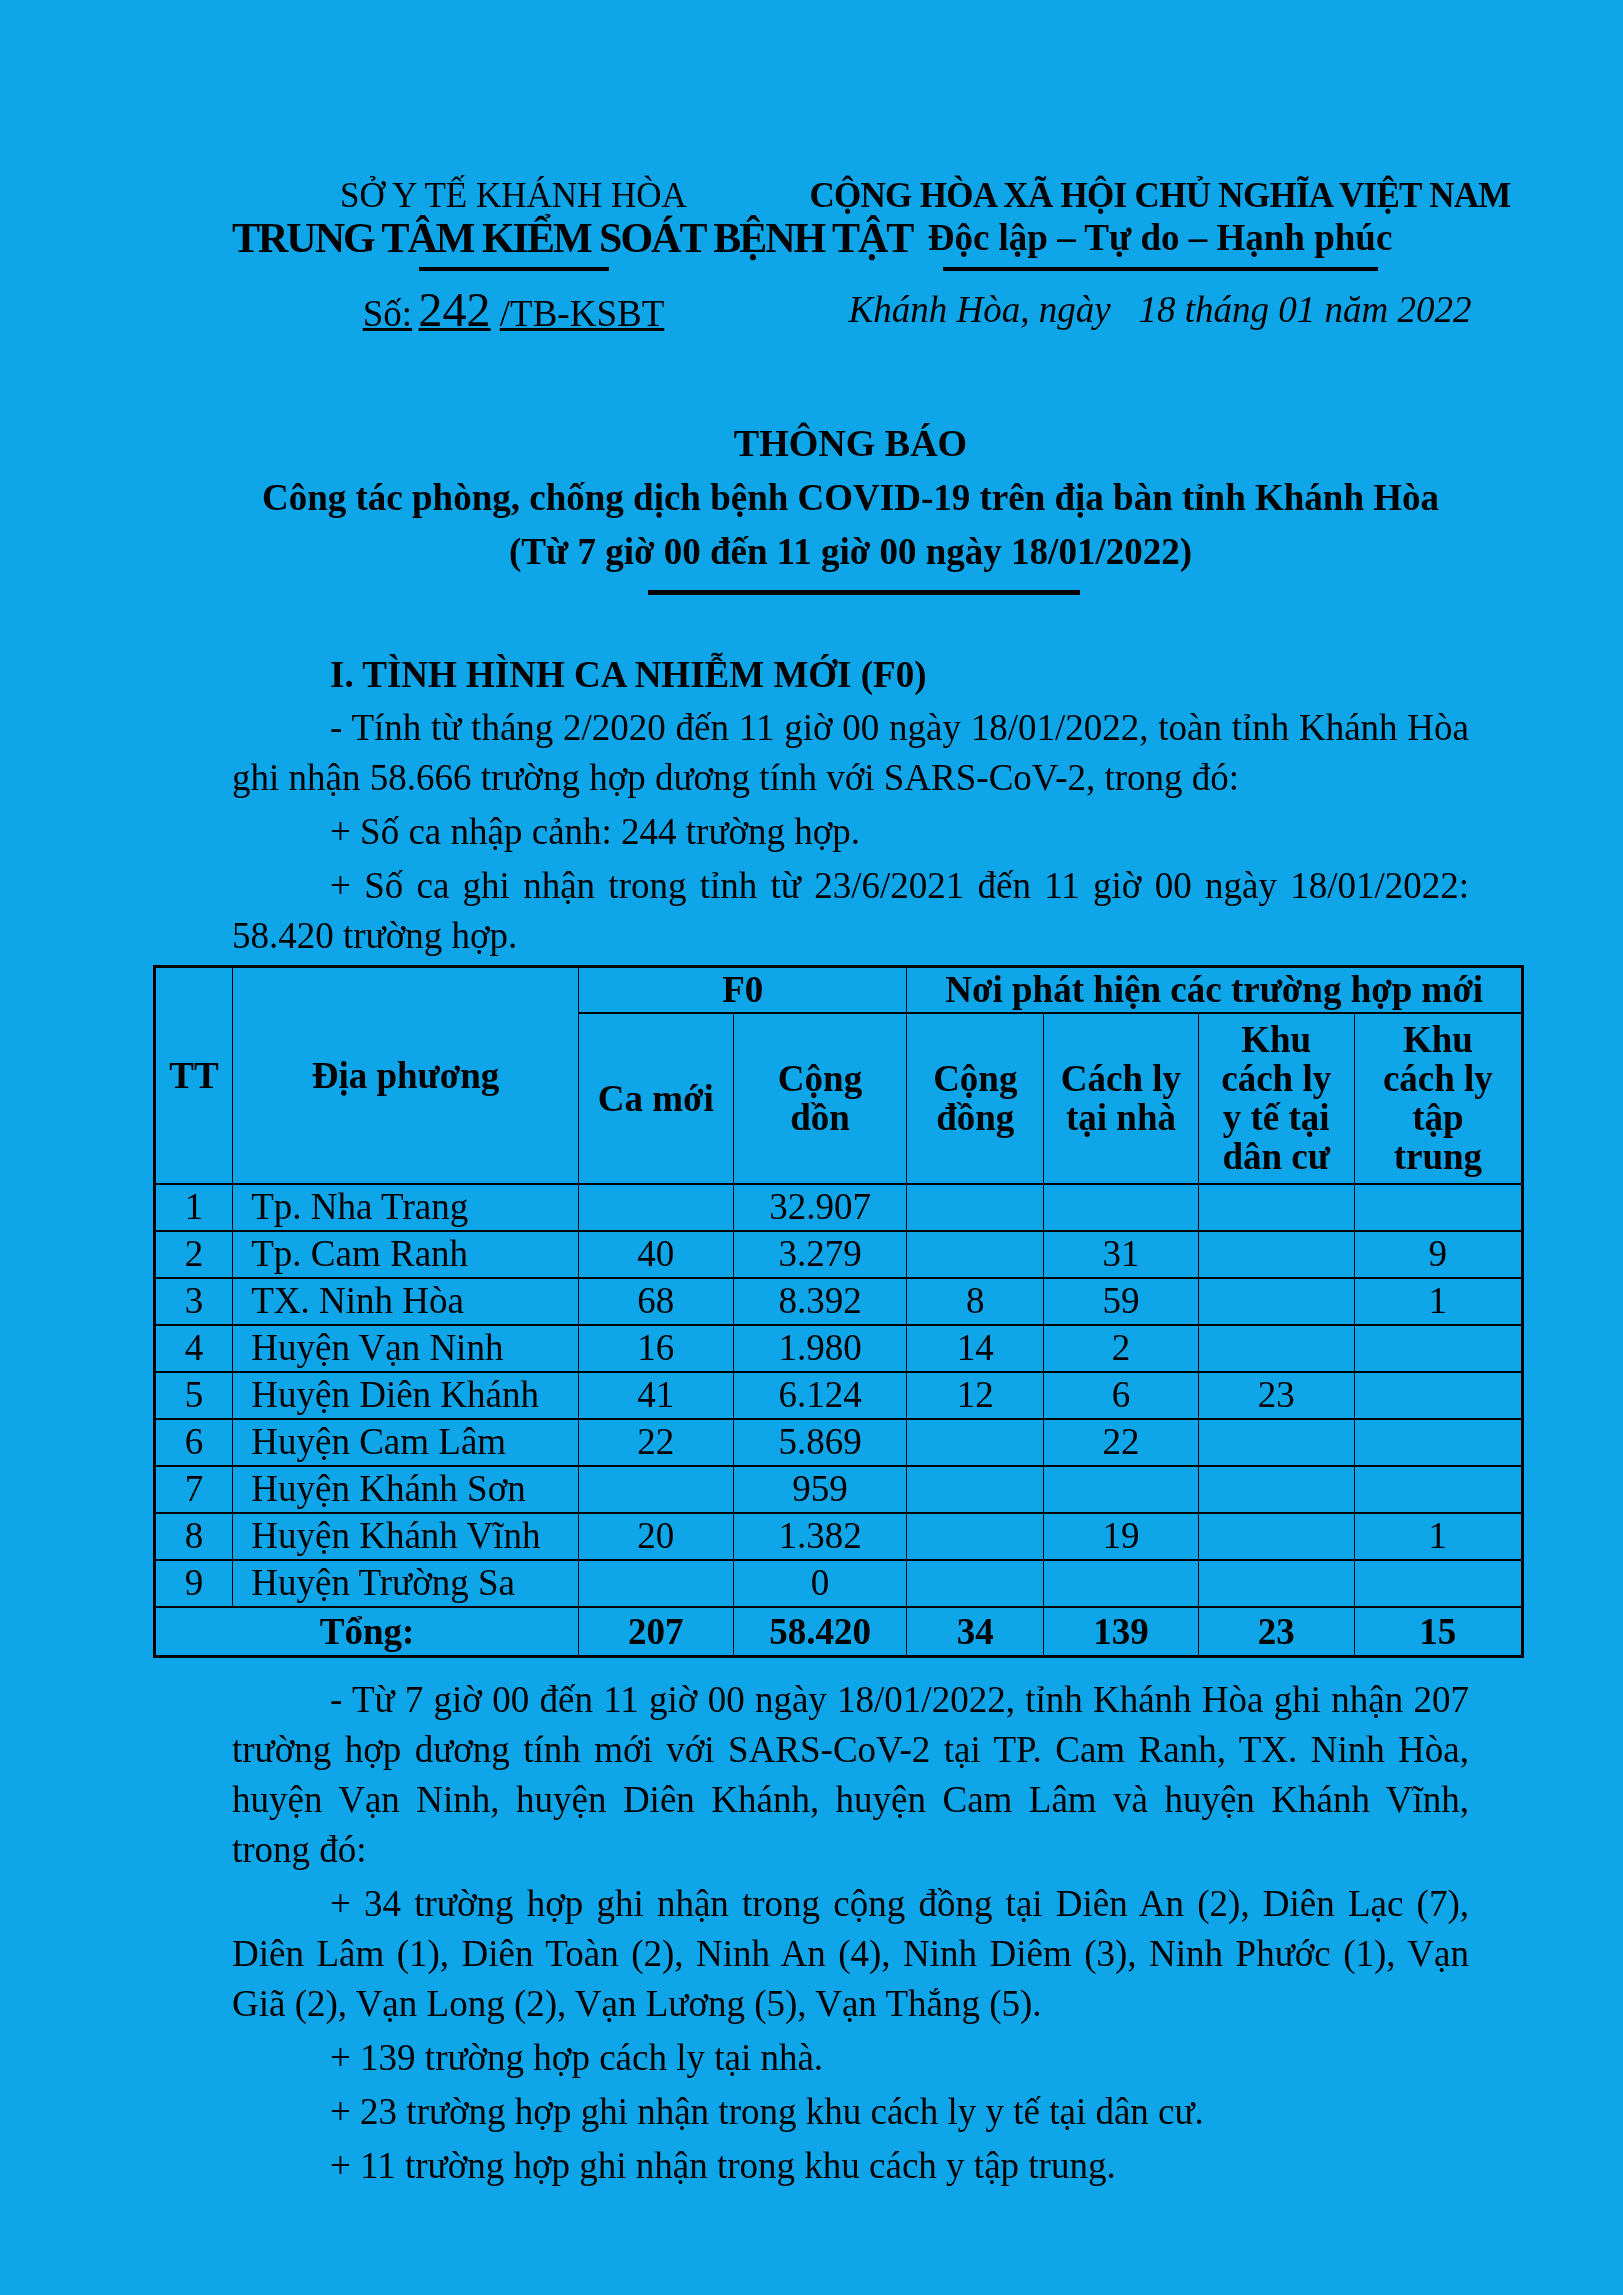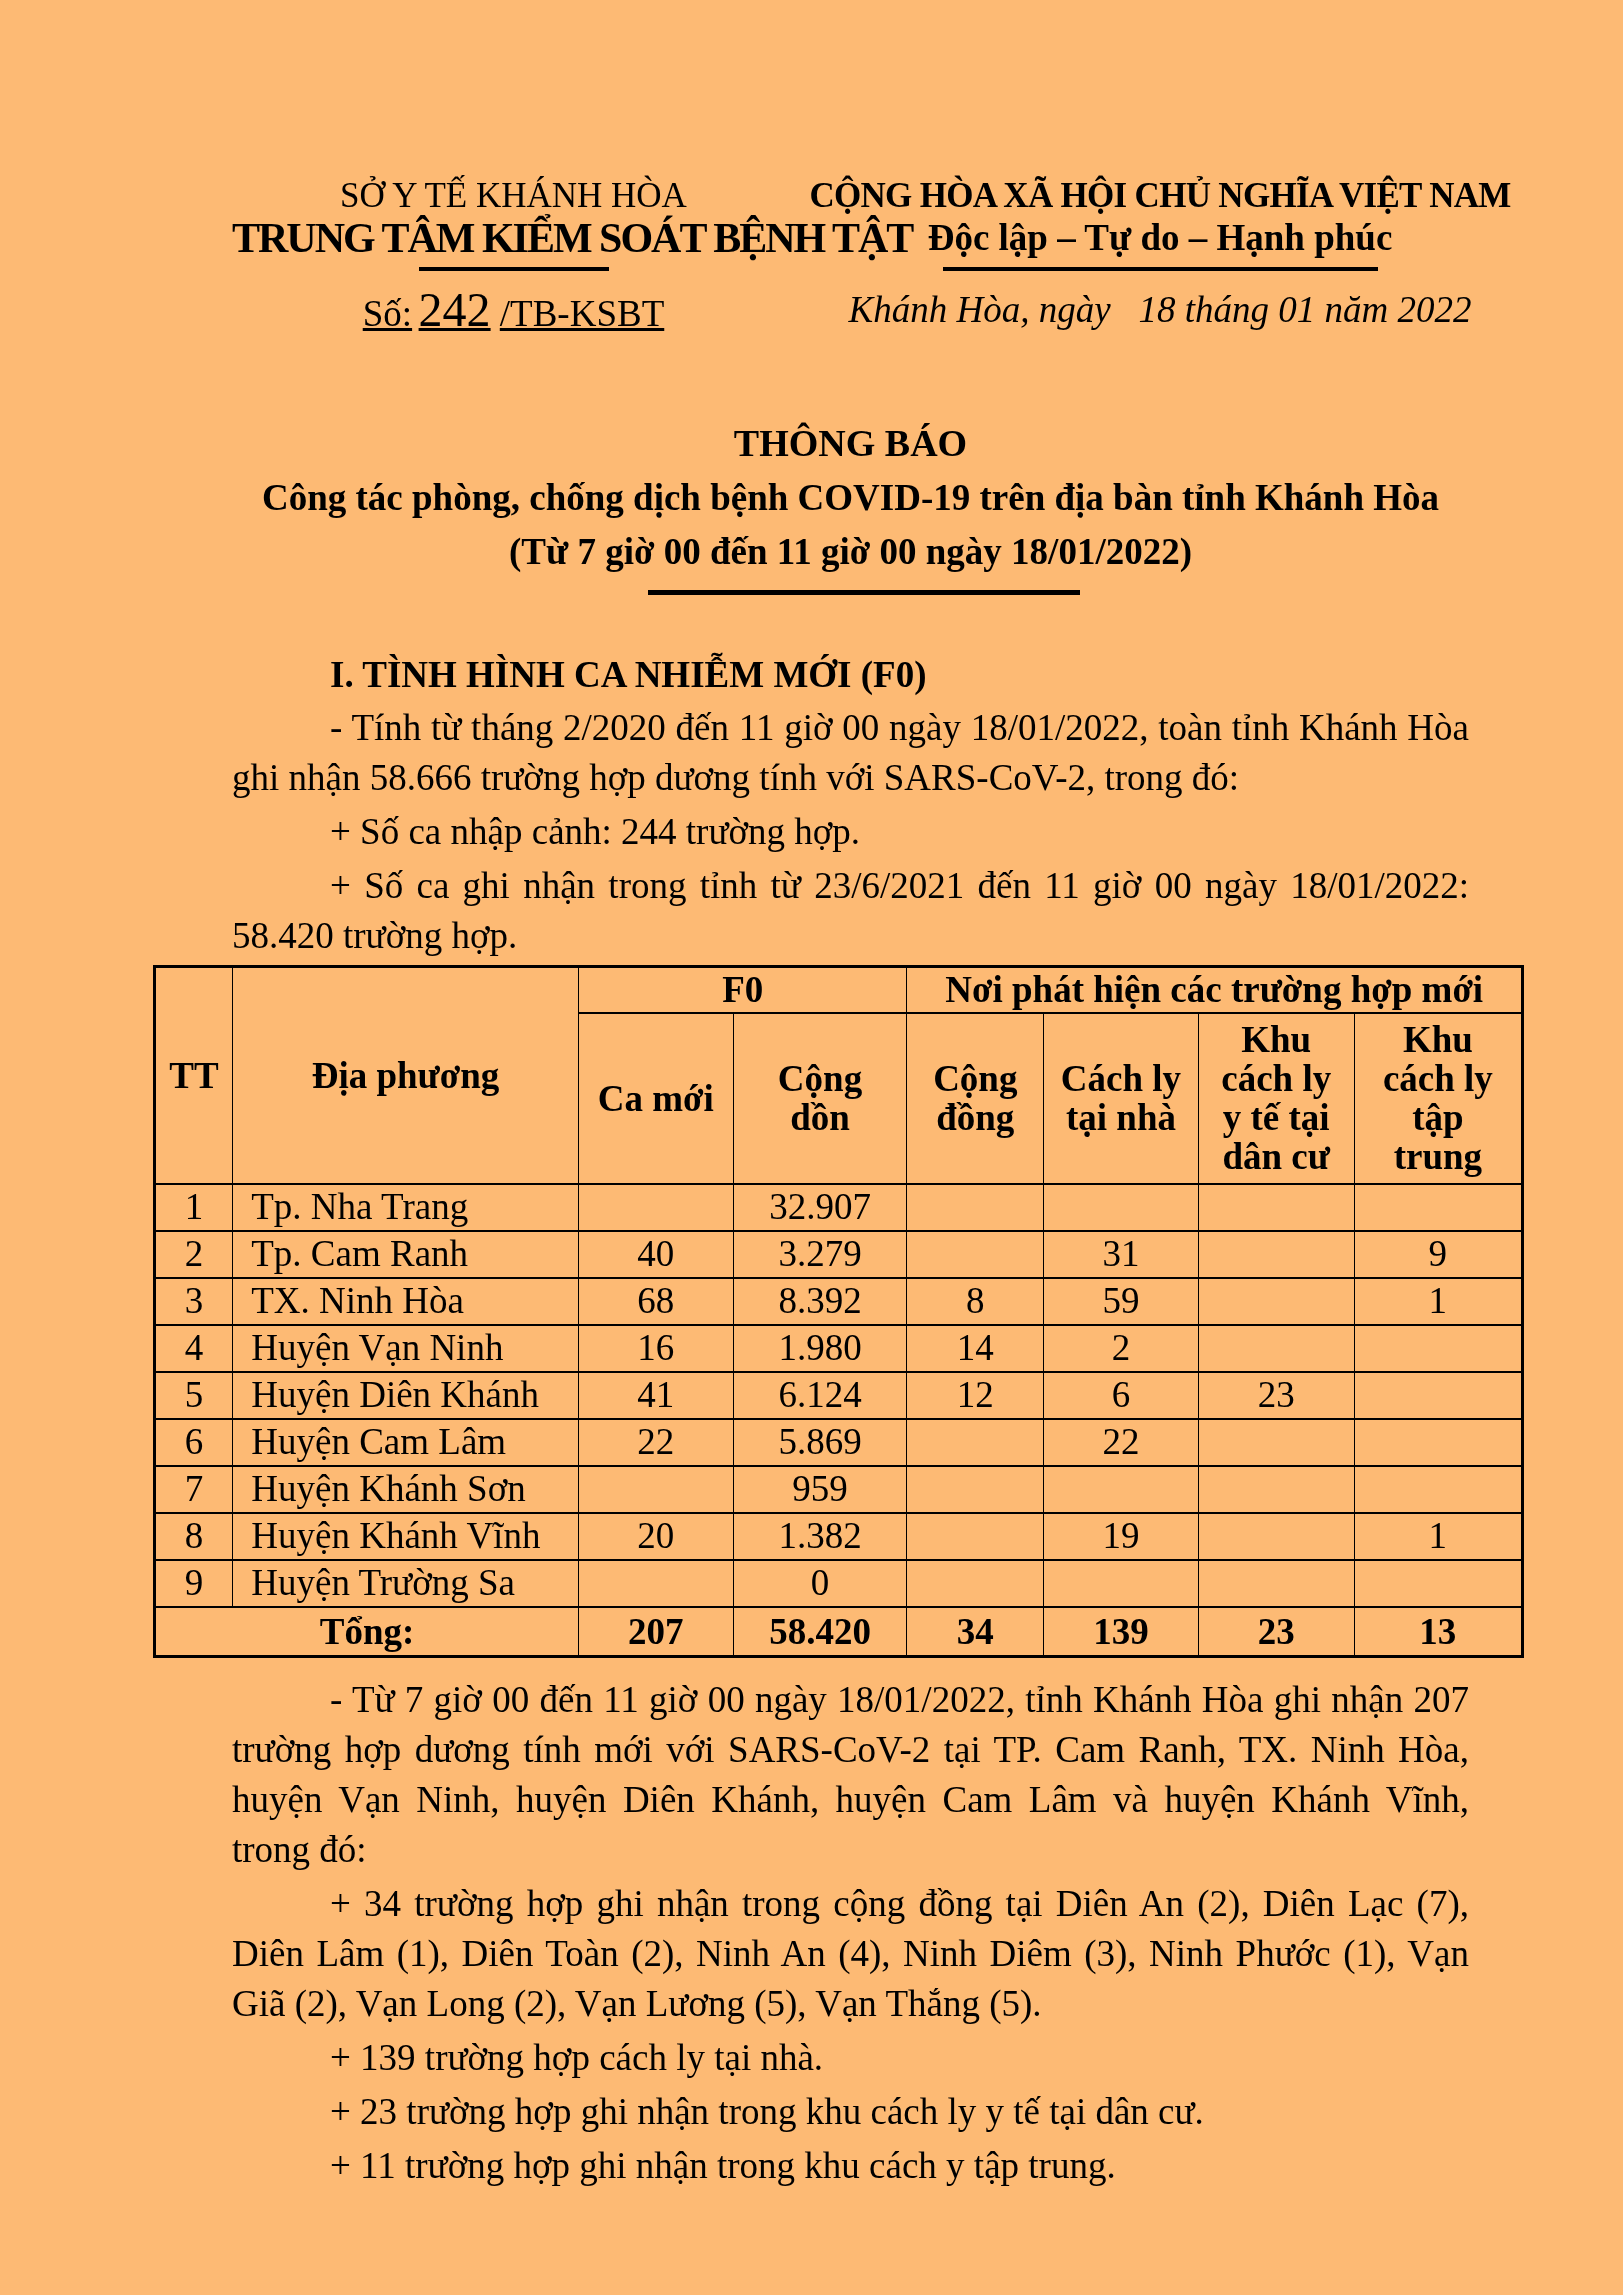--- a/index.html
+++ b/index.html
@@ -3,21 +3,21 @@
 <meta charset="utf-8">
 <style>
   html, body { margin: 0; padding: 0; background: #888; }
   * { box-sizing: border-box; }
 
   .page {
     position: relative;
     width: 1623px;
     height: 2295px;
     margin: 0 auto;
-    background: #fdba74;
+    background: #0ea5e9;
     color: #000;
     font-family: "Liberation Serif", "DejaVu Serif", serif;
     font-size: 37px;
     line-height: 50px;
     padding: 175px 154px 0 232px;
     overflow: hidden;
   }
 
   
   .doc-header { display: flex; margin-right: -56px; }
@@ -269,21 +269,21 @@
         <td></td>
         <td></td>
       </tr>
       <tr class="total-row">
         <td colspan="2">Tổng:</td>
         <td>207</td>
         <td>58.420</td>
         <td>34</td>
         <td>139</td>
         <td>23</td>
-        <td>13</td>
+        <td>15</td>
       </tr>
     </tbody>
   </table>
 
   <p class="para first-after-table">- Từ 7 giờ 00 đến 11 giờ 00 ngày 18/01/2022, tỉnh Khánh Hòa ghi nhận 207 trường hợp dương tính mới với SARS-CoV-2 tại TP. Cam Ranh, TX. Ninh Hòa, huyện Vạn Ninh, huyện Diên Khánh, huyện Cam Lâm và huyện Khánh Vĩnh, trong đó:</p>
   <p class="para">+ 34 trường hợp ghi nhận trong cộng đồng tại Diên An (2), Diên Lạc (7), Diên Lâm (1), Diên Toàn (2), Ninh An (4), Ninh Diêm (3), Ninh Phước (1), Vạn Giã (2), Vạn Long (2), Vạn Lương (5), Vạn Thắng (5).</p>
   <p class="para">+ 139 trường hợp cách ly tại nhà.</p>
   <p class="para">+ 23 trường hợp ghi nhận trong khu cách ly y tế tại dân cư.</p>
   <p class="para">+ 11 trường hợp ghi nhận trong khu cách y tập trung.</p>
 

